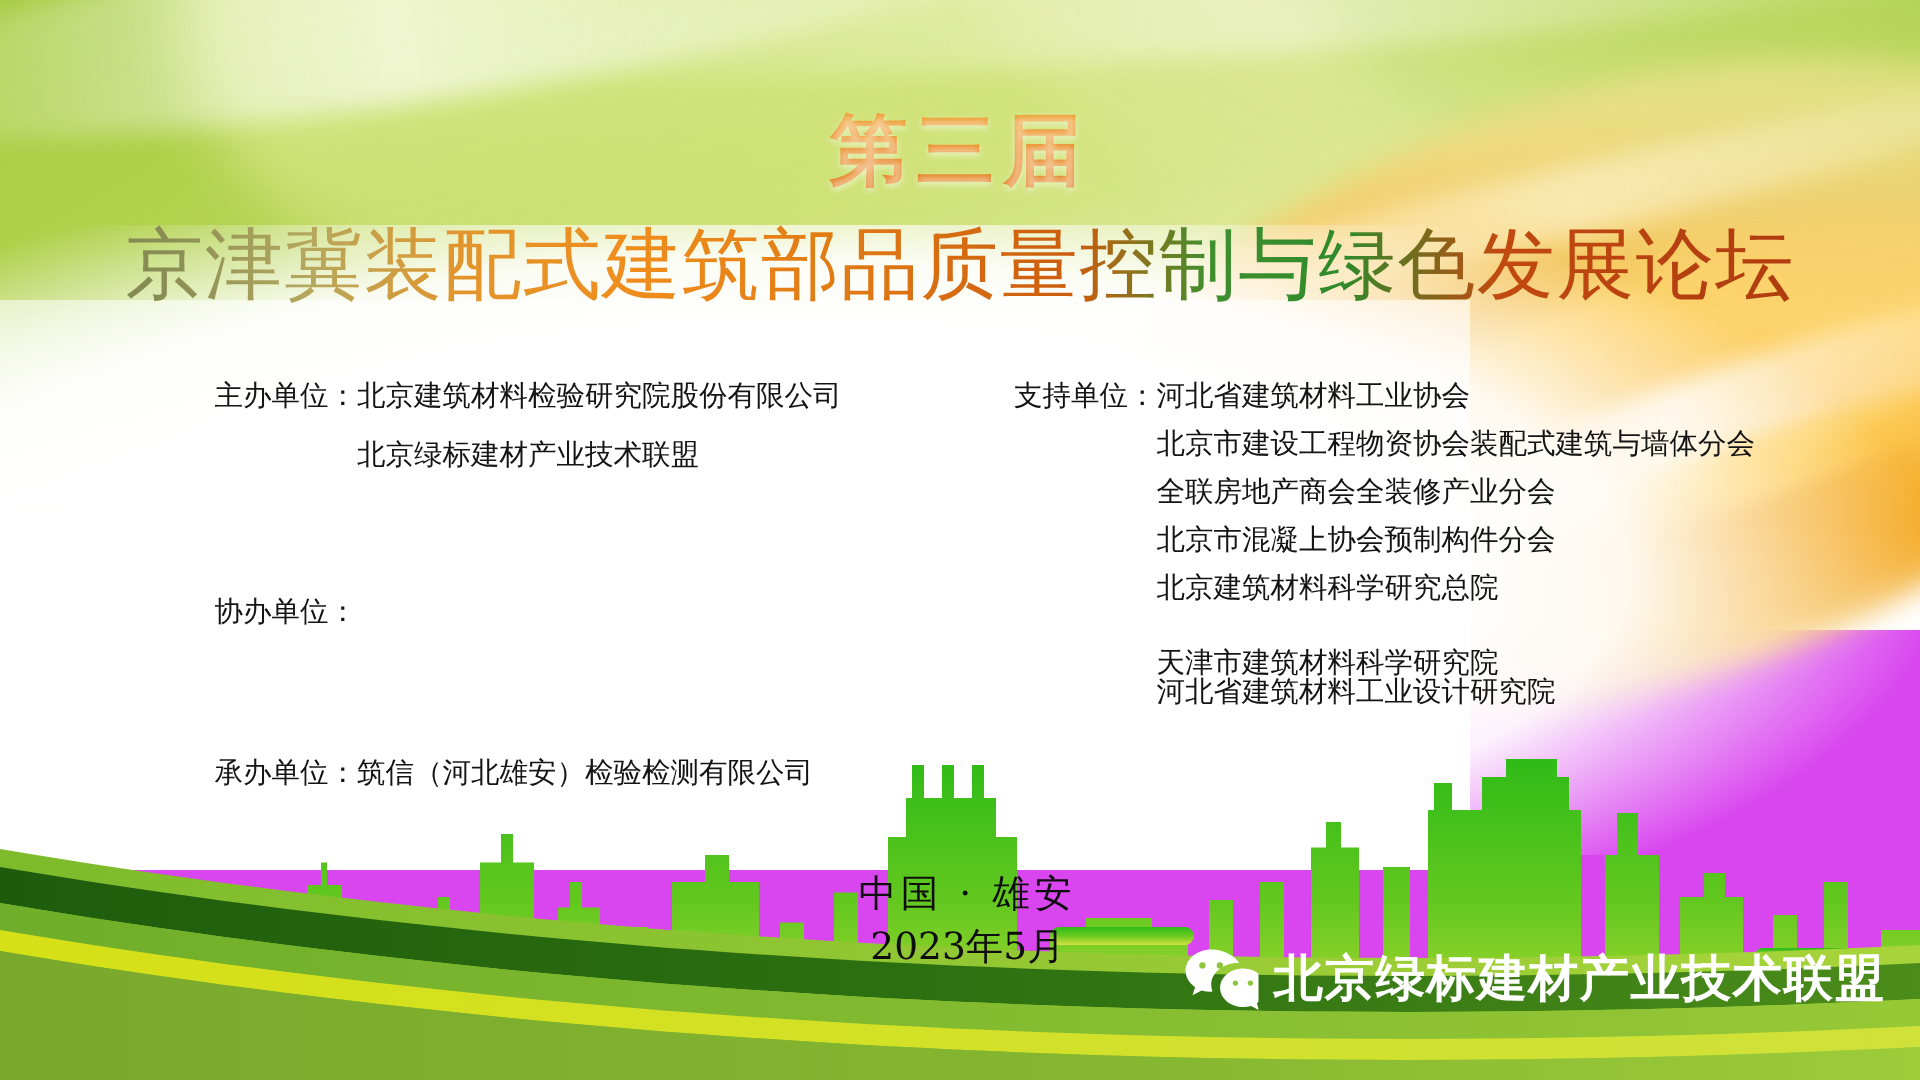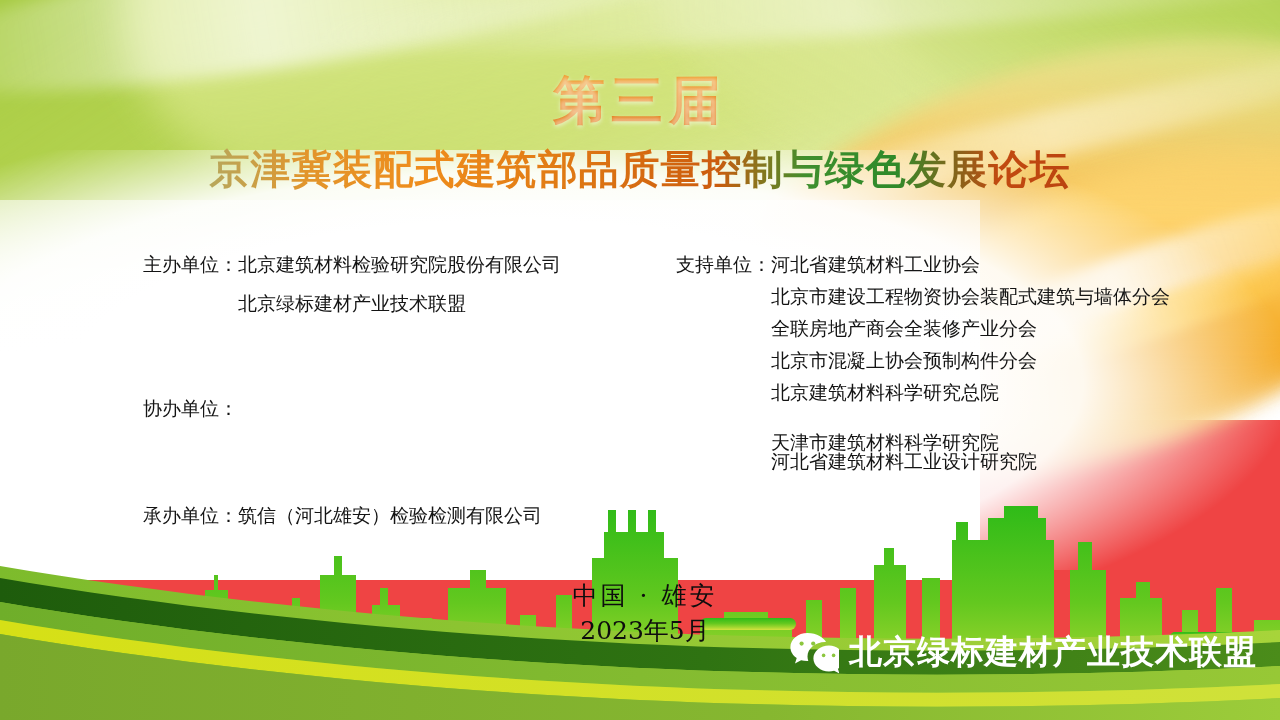--- a/index.html
+++ b/index.html
@@ -2,21 +2,21 @@
 <html><head>
 <meta charset="utf-8">
 <style>
   html,body{margin:0;padding:0;background:#fff;}
   body{font-family:"Liberation Sans","DejaVu Sans",sans-serif;}
 
   #poster{
     position:relative;
     width:1280px;height:720px;
     overflow:hidden;
-    background:#ef4444;
+    background:#d946ef;
   }
 
   
   .bg-layer{position:absolute;inset:0;pointer-events:none;}
 
   
   .bg-base{
     position:absolute;left:0;top:0;width:1280px;height:420px;
     background:
       radial-gradient(130% 90% at 18% 118%, #ffffff 38%, rgba(255,255,255,0) 72%),
@@ -153,21 +153,21 @@
     font-family:"DejaVu Sans","Liberation Sans",sans-serif;
     font-weight:bold;font-size:52px;letter-spacing:6px;
     background:linear-gradient(180deg,#f0a32a 0%,#e8821a 55%,#df7413 100%);
     -webkit-background-clip:text;background-clip:text;
     color:transparent;-webkit-text-fill-color:transparent;
     text-shadow:0 2px 4px rgba(255,255,255,.55);
   }
   .title-sub{
     position:absolute;left:0;top:142px;width:1280px;text-align:center;
     font-family:"DejaVu Sans","Liberation Sans",sans-serif;
-    font-weight:bold;font-size:40px;letter-spacing:1px;white-space:nowrap;
+    font-weight:normal;font-size:52px;letter-spacing:1px;white-space:nowrap;
     background:linear-gradient(90deg,
       #6f7f4a 0%, #8a8e55 9%, #b5a85e 16%,
       #e2952c 24%, #ef8d1c 33%,
       #e07a14 44%, #cc5c0e 56%,
       #3f8f2e 63%, #2f8a2a 70%,
       #c24a10 78%, #b63f10 88%, #a93a0e 100%);
     -webkit-background-clip:text;background-clip:text;
     color:transparent;-webkit-text-fill-color:transparent;
   }
 

